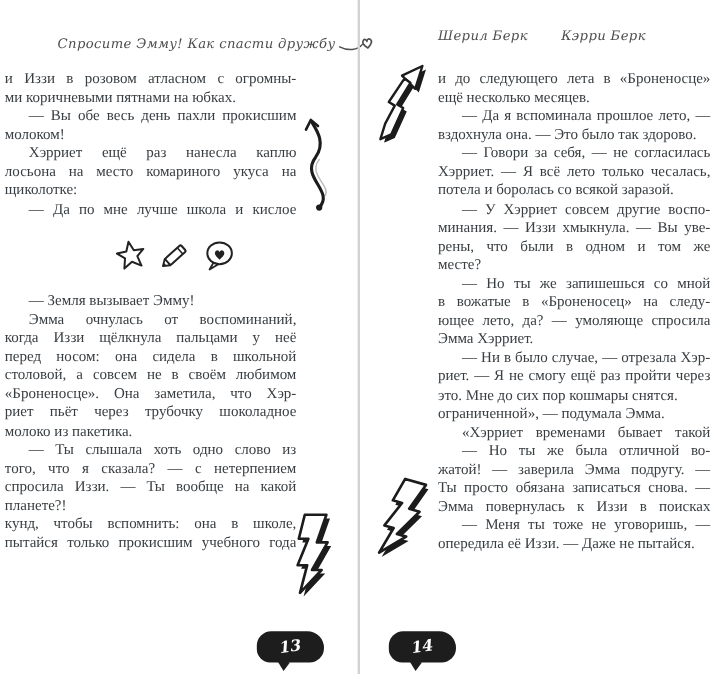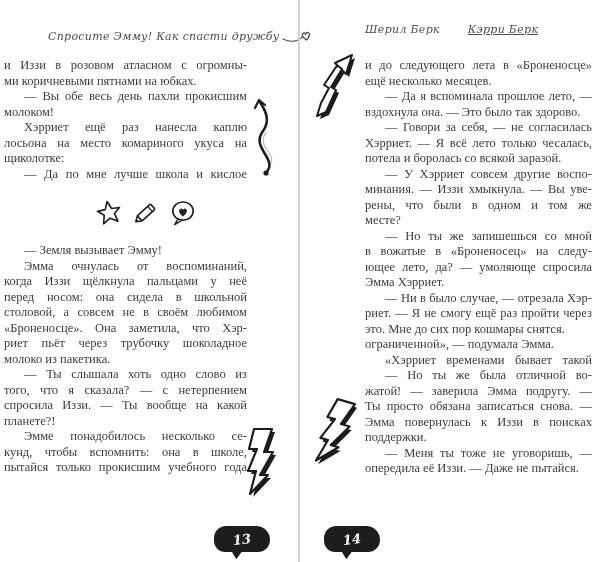--- a/index.html
+++ b/index.html
@@ -13,21 +13,21 @@
   .page.left { left:0; }
   .page.right { left:300px; }
 
   .runhead {
     position:absolute; font-family:"DejaVu Serif", serif; font-style:italic;
     font-size:11px; color:#4e4e4e; letter-spacing:.3px; white-space:nowrap;
   }
   .runhead.lh { top:26px; left:48px; width:220px; text-align:center; }
   .runhead.lh svg { vertical-align:-4px; margin-left:2px; }
   .runhead.rh { top:23px; left:65px; }
-  .runhead.rh .a2 { margin-left:24px;text-decoration:underline; }
+  .runhead.rh .a2 { margin-left:24px; }
 
   .textcol { position:absolute; top:58px; font-size:12.5px; color:#383e42; }
   .page.left  .textcol { left:4px;  width:243px; }
   .page.right .textcol { left:65px; width:227px; }
   .line { height:15.5px; line-height:15.5px; overflow:hidden; text-align:left; }
   .line.ind { padding-left:20px; }
   .line.just { display:flex; justify-content:space-between; flex-wrap:nowrap; }
 
   .divider {
     height:61px; display:flex; align-items:center; gap:9px;
@@ -213,26 +213,20 @@
           <div class="line just">
             <span>спросила</span>
             <span>Иззи.</span>
             <span>—</span>
             <span>Ты</span>
             <span>вообще</span>
             <span>на</span>
             <span>какой</span>
           </div>
           <div class="line">планете?!</div>
-          <div class="line ind just">
-            <span>Эмме</span>
-            <span>понадобилось</span>
-            <span>несколько</span>
-            <span>се-</span>
-          </div>
           <div class="line just">
             <span>кунд,</span>
             <span>чтобы</span>
             <span>вспомнить:</span>
             <span>она</span>
             <span>в</span>
             <span>школе,</span>
           </div>
           <div class="line just">
             <span>пытайся</span>
@@ -418,21 +412,20 @@
             <span>—</span>
           </div>
           <div class="line just">
             <span>Эмма</span>
             <span>повернулась</span>
             <span>к</span>
             <span>Иззи</span>
             <span>в</span>
             <span>поисках</span>
           </div>
-          <div class="line">поддержки.</div>
           <div class="line ind just">
             <span>—</span>
             <span>Меня</span>
             <span>ты</span>
             <span>тоже</span>
             <span>не</span>
             <span>уговоришь,</span>
             <span>—</span>
           </div>
           <div class="line">опередила её Иззи. — Даже не пытайся.</div>

